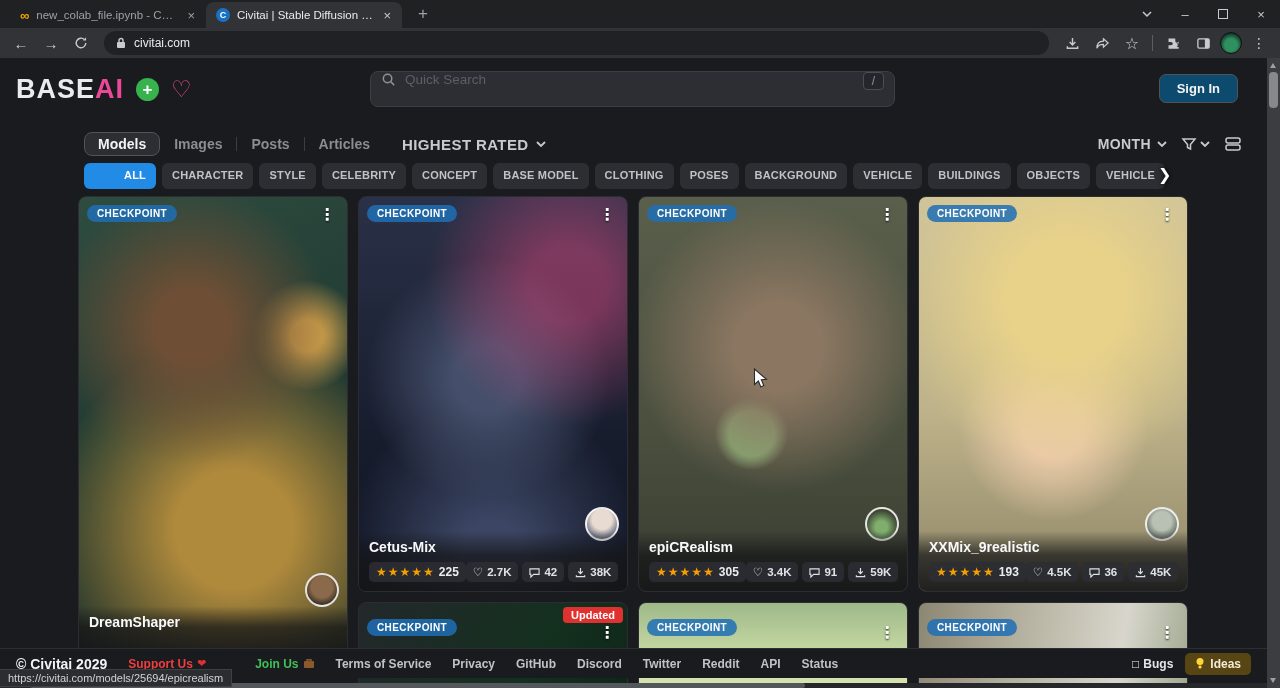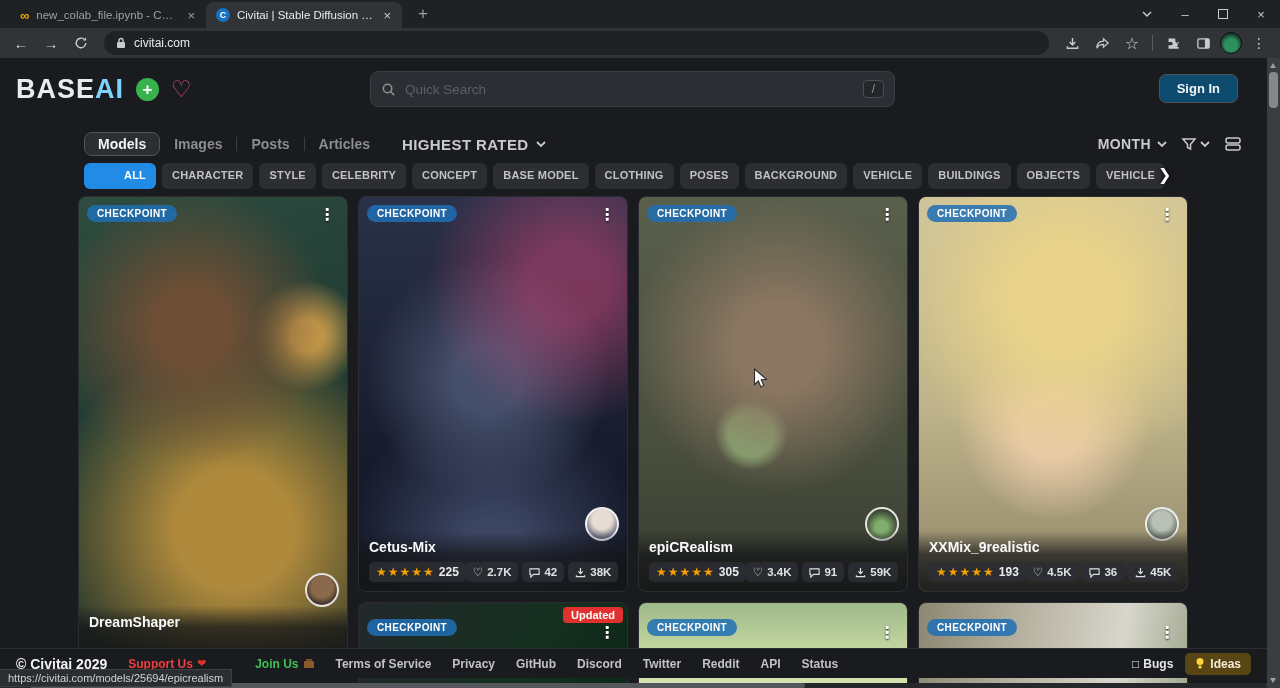--- a/index.html
+++ b/index.html
@@ -28,24 +28,24 @@
   .tb-icon { width:26px; height:26px; display:flex; align-items:center; justify-content:center; color:#c7cbd0; }
   .tb-sep { width:1px; height:16px; background:#5a5d61; margin:0 3px; }
   .tb-avatar { width:22px; height:22px; border-radius:50%; background:radial-gradient(circle at 50% 60%, #2f8f5f 0 40%, #123326 75%); border:1px solid #111; }
   .kebab-v { font-size:14px; color:#c7cbd0; letter-spacing:0; }
 
   
   .site { position:absolute; top:58px; left:0; right:0; bottom:0; background:#1a1b1e; overflow:hidden; }
   .site-header { position:absolute; top:0; left:0; right:13px; height:62px; display:flex; align-items:center; padding:0 16px; }
   .logo { font-weight:bold; font-size:27px; letter-spacing:1px; }
   .logo .lg-civit { color:#e9ecef; }
-  .logo .lg-ai { color:#7dd3fc; }
+  .logo .lg-ai { color:#ec4899; }
   .hdr-plus { width:23px; height:23px; border-radius:50%; background:#37b24d; color:#fff; font-size:17px; font-weight:bold; display:flex; align-items:center; justify-content:center; margin-left:12px; line-height:1; }
   .hdr-heart { color:#e64980; font-size:23px; font-weight:bold; margin-left:12px; line-height:1; }
-  .searchbox { position:absolute; left:370px; top:13px; width:525px; height:36px; background:#2c2e33; border:1px solid #3b3e44; border-radius:8px; display:flex; align-items:center; padding:0 10px; gap:9px; }
+  .searchbox { position:absolute; left:370px; top:13px; width:525px; height:36px; background:#2c2e33; border:1px solid #3b3e44; border-radius:8px; display:flex; align-items:flex-start; padding:0 10px; gap:9px; }
   .searchbox input { flex:1; background:transparent; border:none; outline:none; color:#c1c2c5; font-size:13.5px; font-family:inherit; }
   .searchbox input::placeholder { color:#5c5f66; }
   .kbd-slash { border:1px solid #4a4d52; background:#25262b; color:#909296; border-radius:4px; font-size:12px; padding:1px 8px; }
   .signin-btn { position:absolute; right:42px; top:16px; background:#0c4a6e; border:1px solid #50535a; border-radius:7px; color:#f1f3f5; font-size:13px; font-weight:bold; padding:6px 17px; }
 
   
   .nav-row { position:absolute; top:72px; left:84px; right:110px; height:28px; display:flex; align-items:center; }
   .seg { display:flex; align-items:center; }
   .seg-tab { font-size:14px; font-weight:bold; color:#8b8d92; padding:4px 14px; border-radius:8px; }
   .seg-tab.active { background:#2c2e33; border:1px solid #50535a; color:#f1f3f5; padding:3px 13px; }

